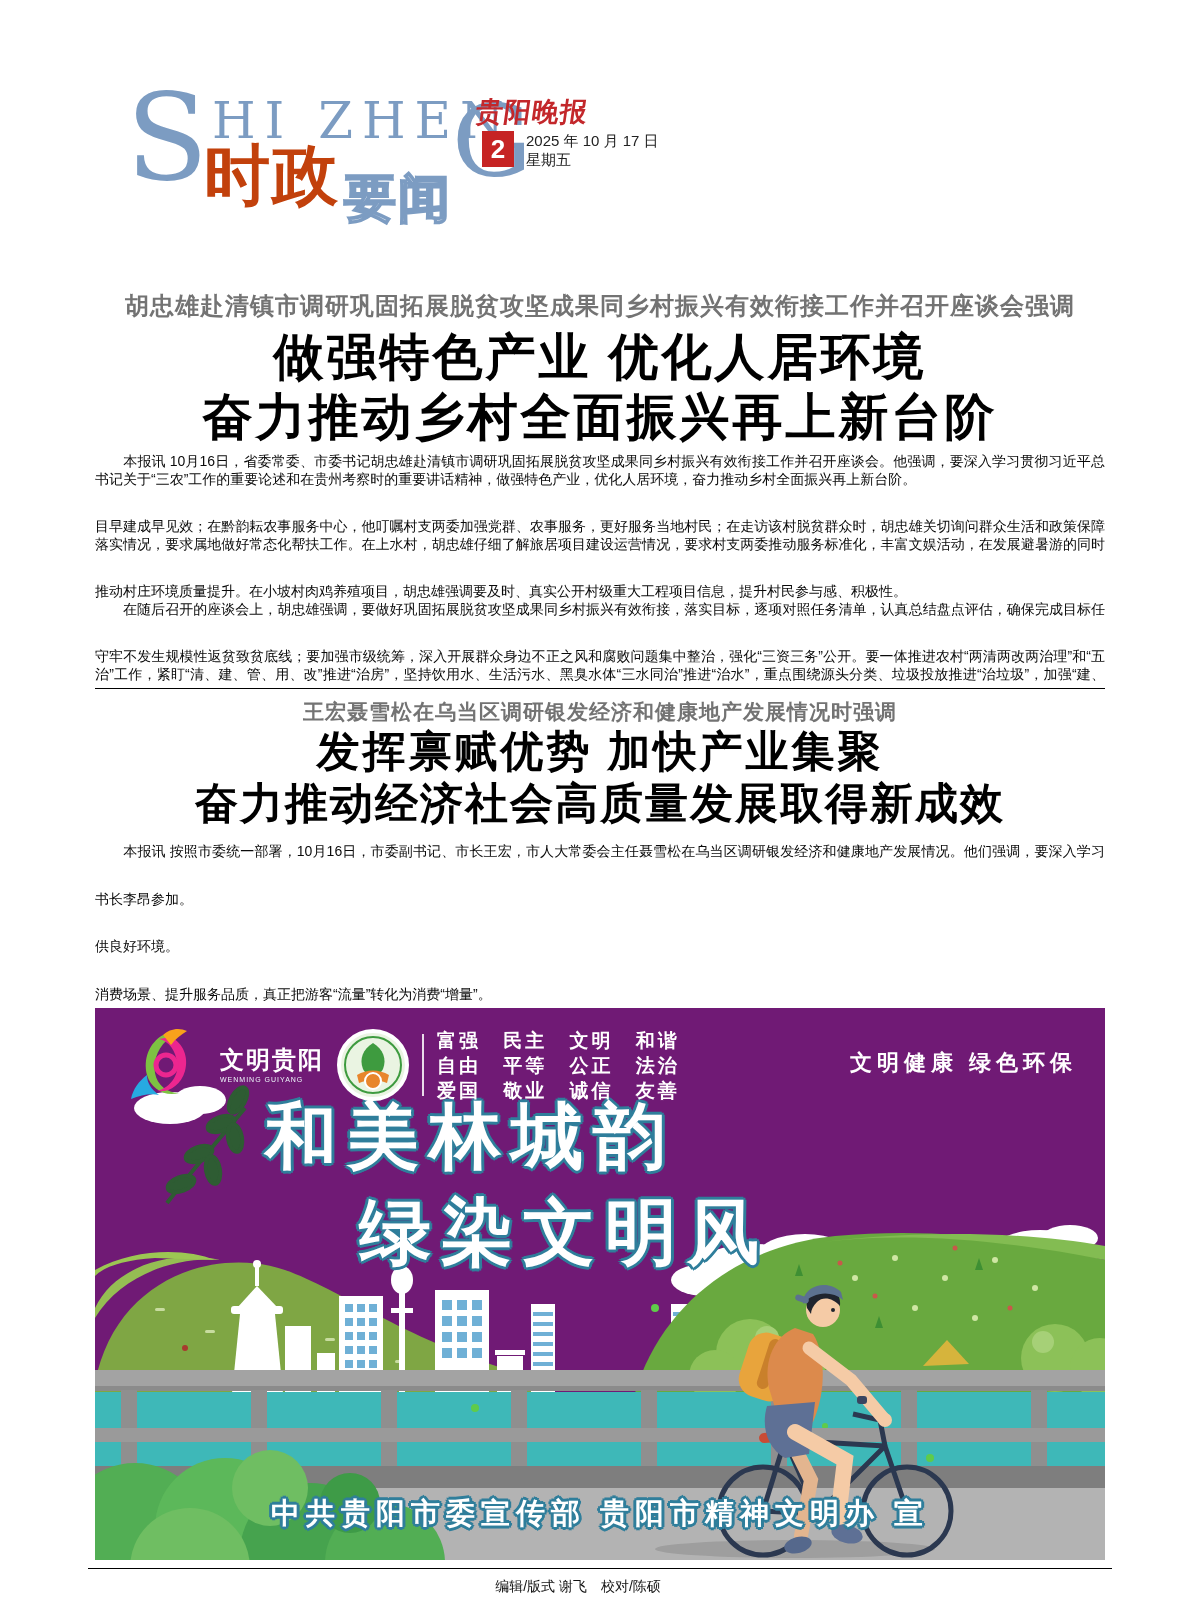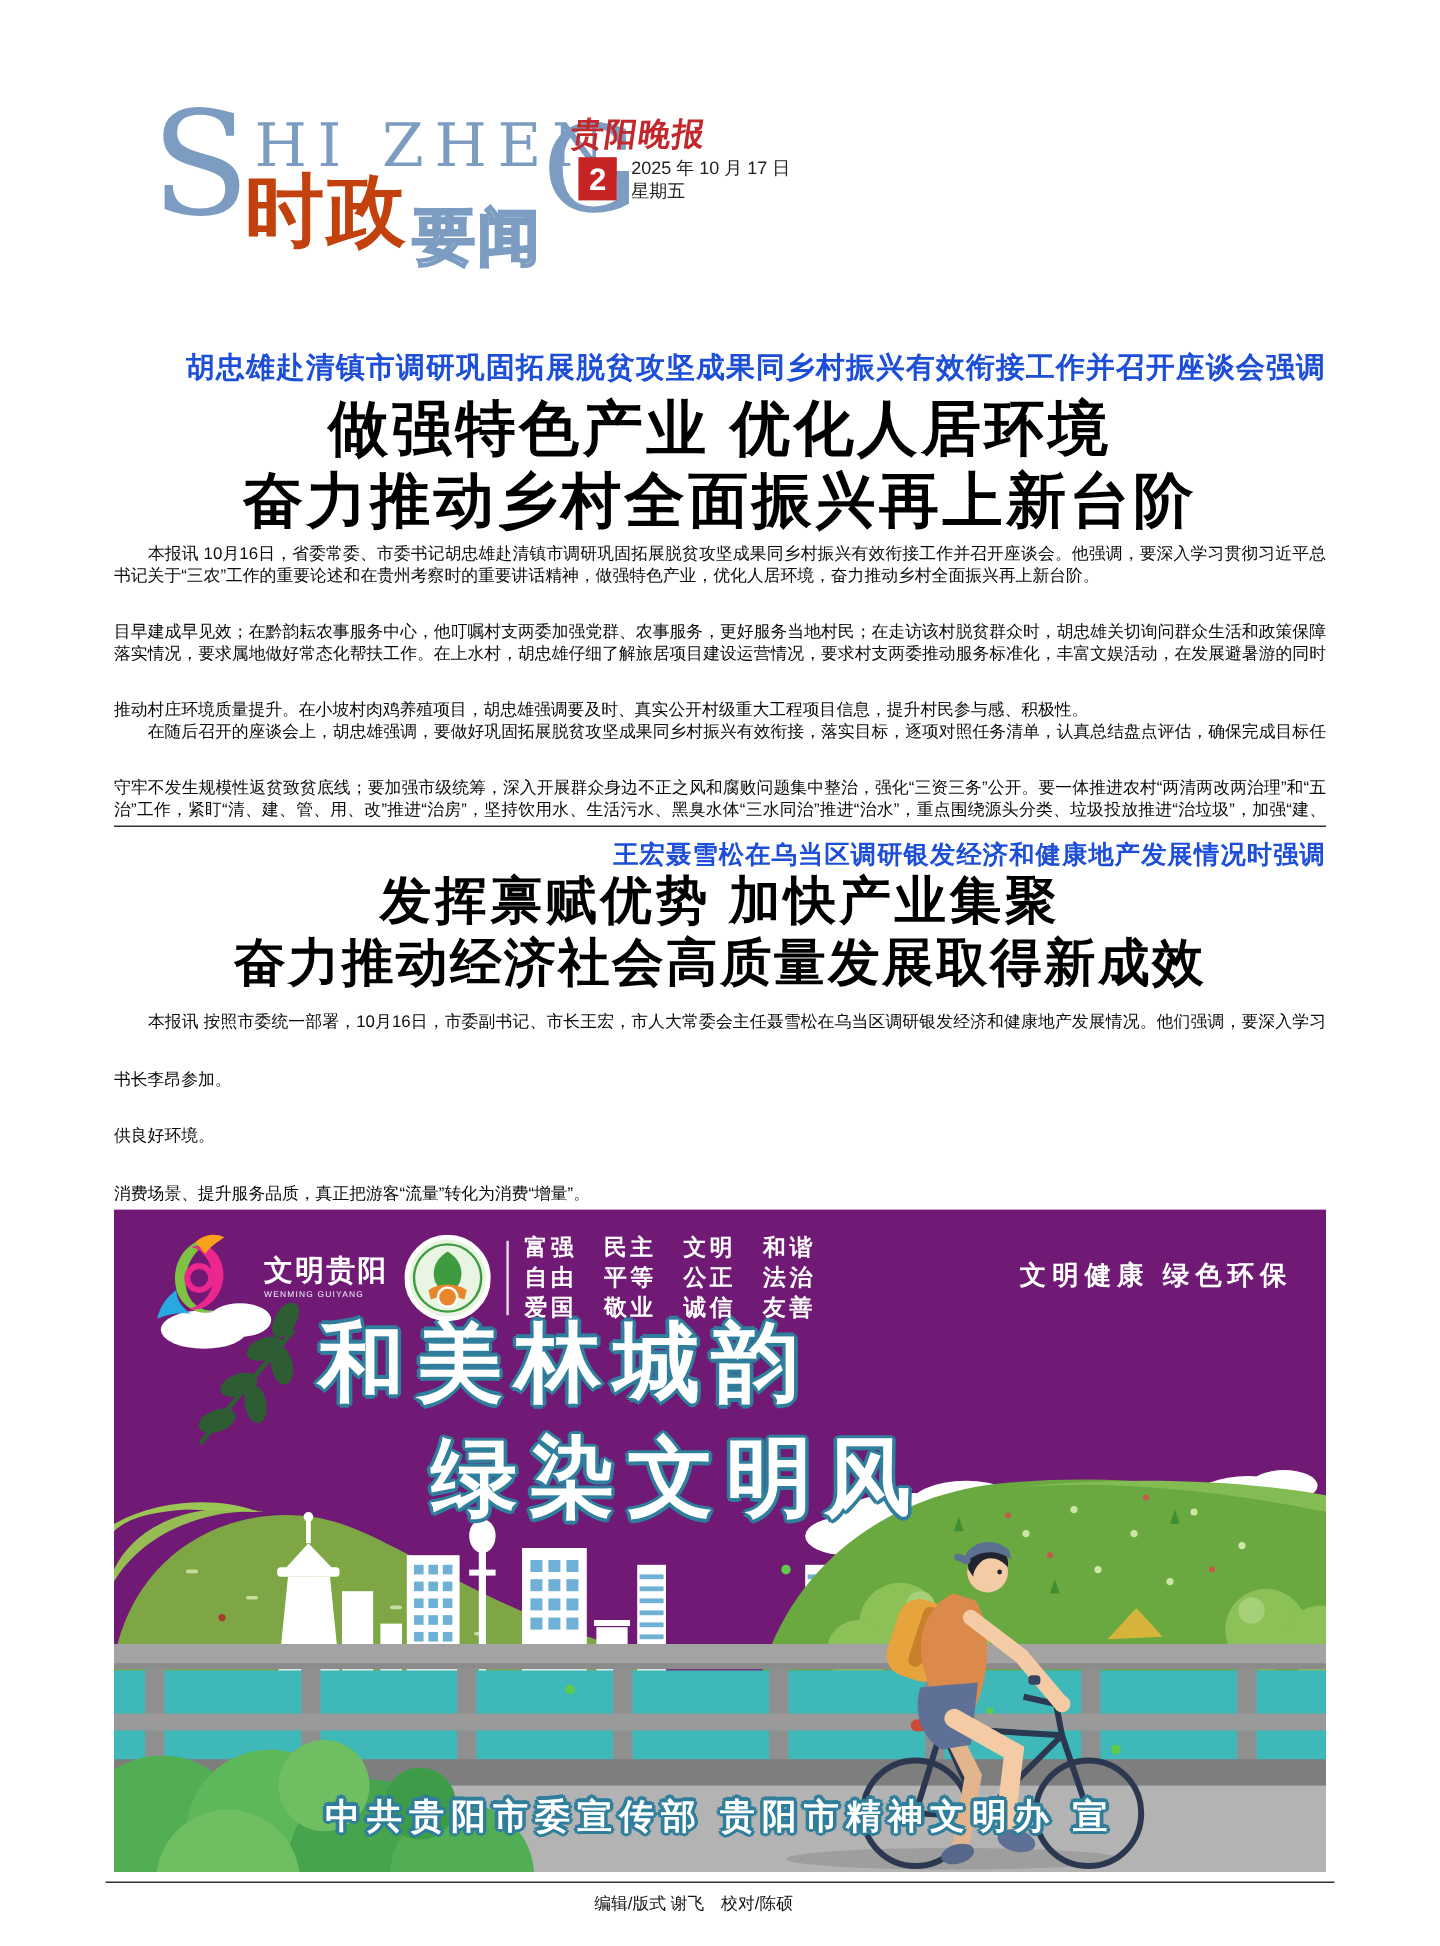--- a/index.html
+++ b/index.html
@@ -14,21 +14,21 @@
   .mh-cn-bold{position:absolute;left:204px;top:142px;font-size:66px;font-weight:700;color:#c2410c;line-height:1;letter-spacing:2px;}
   .mh-cn-light{position:absolute;left:344px;top:172px;font-size:52px;font-weight:700;line-height:1;
                color:#f3f7fb;-webkit-text-stroke:2px #7c9cc2;letter-spacing:2px;}
   .paper-name{position:absolute;left:476px;top:94px;font-size:27px;font-weight:900;color:#c3272b;
               transform:skewX(-8deg);letter-spacing:1px;}
   .page-no-box{position:absolute;left:482px;top:131px;width:32px;height:36px;background:#c62424;
                color:#fff;font-size:26px;font-weight:900;text-align:center;line-height:36px;}
   .date-block{position:absolute;left:526px;top:131px;font-size:15px;color:#222;line-height:19px;}
 
   
-  .kicker{position:absolute;left:95px;width:1010px;text-align:right;font-weight:900;color:#1d4ed8;}
+  .kicker{position:absolute;left:95px;width:1010px;text-align:center;font-weight:900;color:#737373;}
   .k1{top:290px;font-size:24px;letter-spacing:1px;}
   .k2{top:698px;font-size:21px;letter-spacing:1px;}
   .headline{position:absolute;left:95px;width:1010px;text-align:center;font-weight:900;color:#000;line-height:1.18;}
   .h1a{top:328px;font-size:50px;letter-spacing:3px;}
   .h1b{top:388px;font-size:50px;letter-spacing:3px;}
   .h2a{top:726px;font-size:43px;letter-spacing:3px;}
   .h2b{top:778px;font-size:43px;letter-spacing:2px;}
   .body-row{position:absolute;left:95px;width:1010px;display:flex;gap:32px;flex-direction:column;}
   .b1{top:453px;height:228px;}
   .b2{top:843px;height:158px;}

